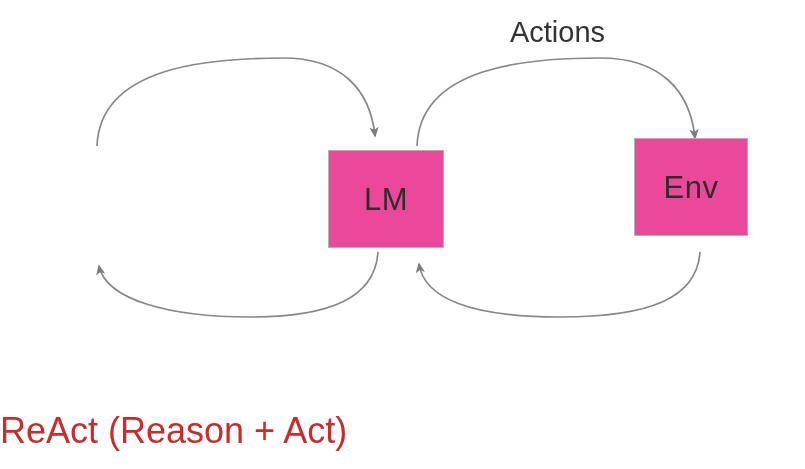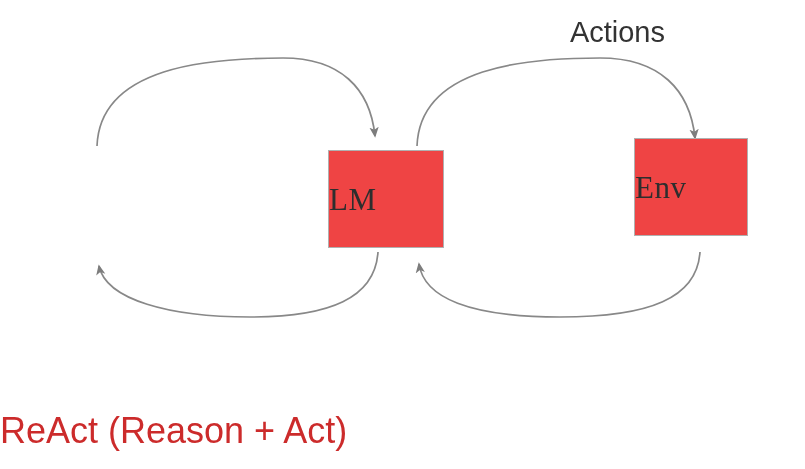--- a/index.html
+++ b/index.html
@@ -18,25 +18,25 @@
   #arrow-layer {
     position: absolute;
     left: 0;
     top: 0;
     width: 805px;
     height: 469px;
   }
   .node-box {
     position: absolute;
     box-sizing: border-box;
-    background: #ef4444;
+    background: #ec4899;
     border: 1.6px solid #b0b0b0;
     display: flex;
     align-items: center;
-    font-family: Liberation Serif, serif;
+    justify-content: center;
   }
   .node-label {
     font-size: 31px;
     color: #2e2e2e;
     letter-spacing: 0.5px;
     line-height: 1;
   }
   #node-lm {
     left: 328px;
     top: 150px;
@@ -47,21 +47,21 @@
     left: 634px;
     top: 138px;
     width: 114px;
     height: 98px;
   }
   .edge-label {
     position: absolute;
     font-size: 29px;
     color: #333333;
     line-height: 1.38;
-    text-align: right;
+    text-align: center;
     white-space: nowrap;
   }
   #label-reasoning-traces {
     left: 0px;
     top: 158px;
     width: 182px;
     white-space: normal;
   }
   #label-actions {
     left: 450px;

